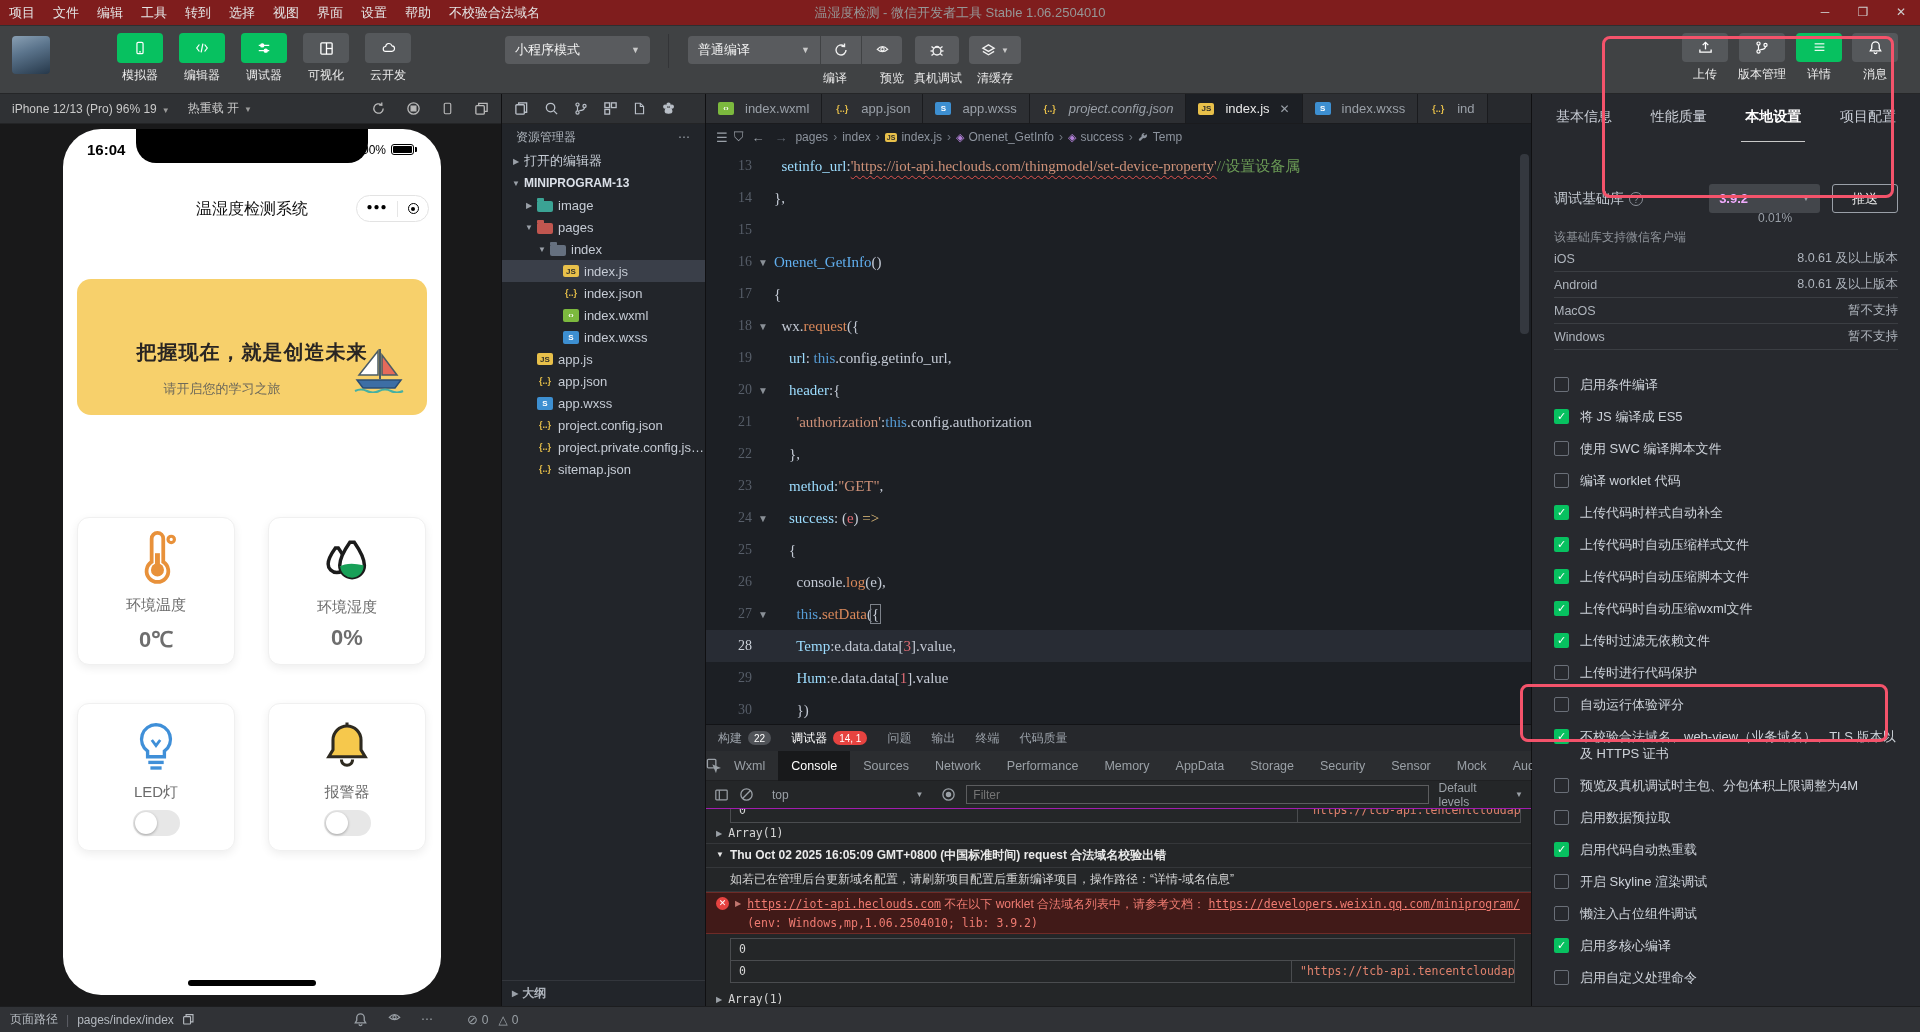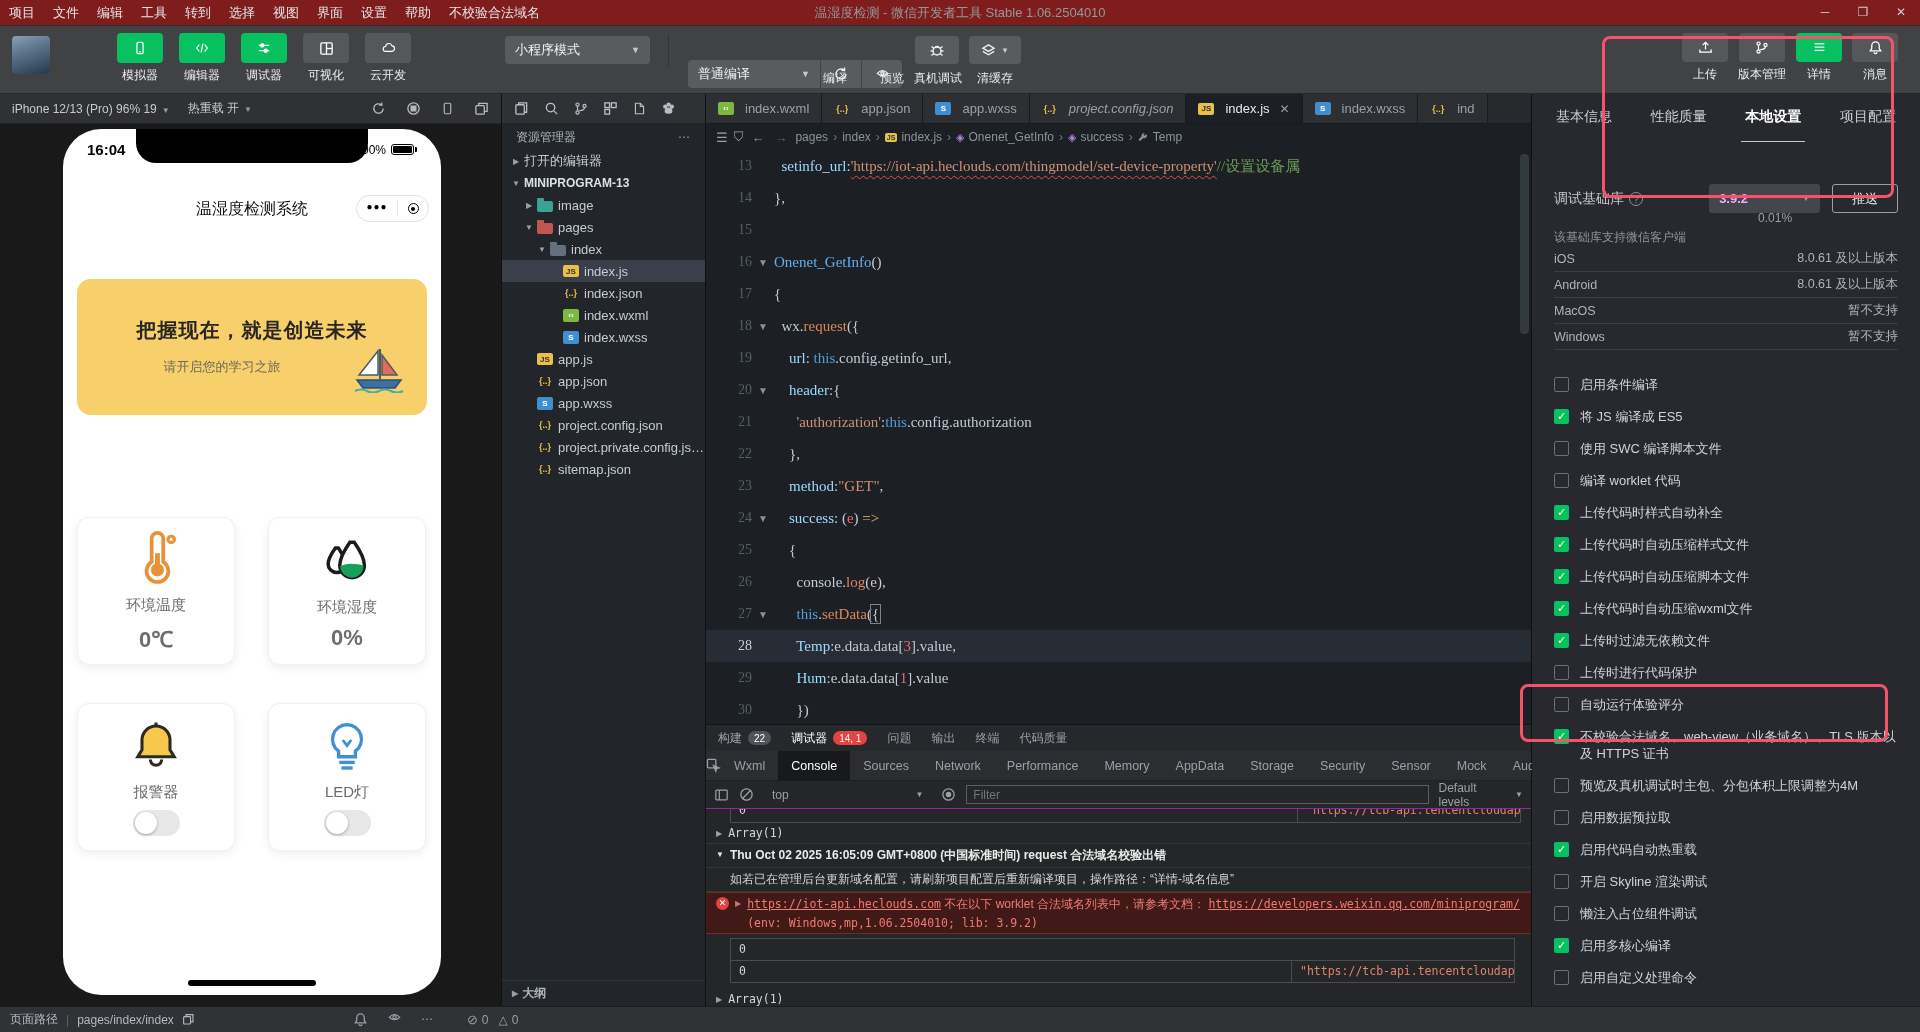--- a/index.html
+++ b/index.html
@@ -25,21 +25,21 @@
   .mode-btn { width:56px; display:flex; flex-direction:column; align-items:center; gap:4px; }
   .mode-btn .btn-ic { width:46px; height:30px; border-radius:4px; background:#55585b; display:flex;
     align-items:center; justify-content:center; color:#fff; }
   .mode-btn.on .btn-ic { background:#07c160; }
   .mode-btn .btn-lb { font-size:12px; color:#ececec; }
   .tb-select { position:absolute; top:10px; height:28px; background:#595b5e; border-radius:4px; color:#f2f2f2;
     font-size:13px; display:flex; align-items:center; padding:0 10px; justify-content:space-between; }
   .tb-select .car { color:#c9c9c9; font-size:9px; margin-left:10px; }
   .tb-sep { position:absolute; left:668px; top:8px; width:1px; height:34px; background:#333437; }
   .compile-group { position:absolute; left:688px; top:10px; display:flex; gap:1px; }
-  .compile-group .seg { background:#595b5e; height:28px; display:flex; align-items:center; color:#f0f0f0;margin-top:24px; }
+  .compile-group .seg { background:#595b5e; height:28px; display:flex; align-items:center; color:#f0f0f0; }
   .compile-group .seg.sel { width:132px; padding:0 10px; justify-content:space-between; border-radius:4px 0 0 4px; font-size:13px;}
   .compile-group .seg.ic { width:40px; justify-content:center; }
   .compile-group .seg:last-child { border-radius:0 4px 4px 0; }
   .lone-btn { position:absolute; top:10px; height:28px; background:#595b5e; border-radius:4px; display:flex;
     align-items:center; justify-content:center; color:#f0f0f0; }
   .tb-sub { position:absolute; top:44px; font-size:12px; color:#e8e8e8; text-align:center; }
   .right-actions { position:absolute; right:22px; top:7px; display:flex; gap:10px; }
   .ra { display:flex; flex-direction:column; align-items:center; gap:4px; }
   .ra .btn-ic { width:46px; height:29px; border-radius:4px; background:#55585b; color:#fff; display:flex;
     align-items:center; justify-content:center; }
@@ -70,21 +70,21 @@
   .p-nav { position:absolute; top:62px; left:0; right:0; height:36px; display:flex; align-items:center; justify-content:center; }
   .p-title { font-size:16px; color:#111; }
   .capsule { position:absolute; right:12px; top:66px; width:73px; height:27px; border:1px solid #e3e3e3; border-radius:14px;
     background:#fff; display:flex; align-items:center; justify-content:space-evenly; }
   .capsule .dots { font-size:10px; letter-spacing:1px; color:#000; line-height:1; padding-bottom:4px; }
   .capsule .div { width:1px; height:16px; background:#e6e6e6; }
   .capsule .target { width:11px; height:11px; border:1.6px solid #000; border-radius:50%; position:relative; }
   .capsule .target::after { content:""; position:absolute; left:50%; top:50%; width:4px; height:4px; background:#000;
     border-radius:50%; transform:translate(-50%,-50%); }
   .banner { position:absolute; left:14px; right:14px; top:150px; height:136px; background:#f7d06b; border-radius:14px; }
-  .banner .bt { text-align:center; margin-top:38px; font-size:20px; font-weight:bold; color:#292523; letter-spacing:1px; }
+  .banner .bt { text-align:center; margin-top:60px; font-size:20px; font-weight:bold; color:#292523; letter-spacing:1px; }
   .banner .bs { text-align:center; margin-top:14px; margin-right:60px; font-size:13px; color:#6f6a5a; }
   .banner svg { position:absolute; right:22px; bottom:22px; }
   .cards { position:absolute; left:14px; top:388px; width:350px; display:grid; grid-template-columns:158px 158px;
     grid-auto-rows:148px; column-gap:33px; row-gap:38px; }
   .card { background:#fff; border:1px solid #f0f0f0; border-radius:12px; box-shadow:0 3px 10px rgba(0,0,0,.07);
     display:flex; flex-direction:column; align-items:center; justify-content:center; gap:8px; }
   .card .cl { font-size:15px; color:#6b6b6b; }
   .card .cv { font-size:22px; font-weight:bold; color:#6e6e6e; }
   .toggle { width:47px; height:26px; background:#e7e7e7; border-radius:13px; position:relative; }
   .toggle i { position:absolute; left:2px; top:2px; width:22px; height:22px; background:#fff; border-radius:50%;
@@ -489,41 +489,41 @@
                     <path d="M13 9 Q18 16 18 20 a6 6 0 1 1-12 0 Q6 16 11 9 Z" transform="translate(1,2)" stroke="#1b1b1b" stroke-width="2.4" fill="#fff"></path>
                     <path d="M27 5 Q34 15 34 21 a8.5 8.5 0 1 1-17 0 Q17 15 24 5 Z" transform="translate(-2,2)" stroke="#1b1b1b" stroke-width="2.4" fill="#fff"></path>
                     <path d="M14.6 24 q6-3.5 16.8-1 a8 8 0 0 1-16 1 Z" fill="#18a058"></path>
                   </svg>
                 </div>
                 <div class="cl">环境湿度</div>
                 <div class="cv">0%</div>
               </div>
               <div class="card">
                 <div>
-                  <svg width="56" height="56" viewBox="0 0 40 40">
-                    <path d="M20 5 a10 10 0 0 1 10 10 v7 l3 5 H7 l3-5 v-7 a10 10 0 0 1 10-10 Z" fill="#f6c84c" stroke="#2e2a20" stroke-width="2.2"></path>
-                    <path d="M16 29 a4 4 0 0 0 8 0" fill="none" stroke="#2e2a20" stroke-width="2.2"></path>
-                    <line x1="20" y1="2.5" x2="20" y2="5.5" stroke="#2e2a20" stroke-width="2.2"></line>
-                  </svg>
-                </div>
-                <div class="cl">报警器</div>
-                <div class="toggle">
-                  <i></i>
-                </div>
-              </div>
-              <div class="card">
-                <div>
                   <svg width="56" height="56" viewBox="0 0 40 40" fill="none" stroke="#3f8fd8" stroke-width="2.4">
                     <path d="M20 4 a10.5 10.5 0 0 1 6 19 v4 H14 v-4 a10.5 10.5 0 0 1 6-19 Z"></path>
                     <line x1="14.5" y1="31" x2="25.5" y2="31"></line>
                     <line x1="16" y1="35" x2="24" y2="35"></line>
                     <path d="M17 15 l3 4 l3-4" stroke-width="2"></path>
                   </svg>
                 </div>
                 <div class="cl">LED灯</div>
+                <div class="toggle">
+                  <i></i>
+                </div>
+              </div>
+              <div class="card">
+                <div>
+                  <svg width="56" height="56" viewBox="0 0 40 40">
+                    <path d="M20 5 a10 10 0 0 1 10 10 v7 l3 5 H7 l3-5 v-7 a10 10 0 0 1 10-10 Z" fill="#f6c84c" stroke="#2e2a20" stroke-width="2.2"></path>
+                    <path d="M16 29 a4 4 0 0 0 8 0" fill="none" stroke="#2e2a20" stroke-width="2.2"></path>
+                    <line x1="20" y1="2.5" x2="20" y2="5.5" stroke="#2e2a20" stroke-width="2.2"></line>
+                  </svg>
+                </div>
+                <div class="cl">报警器</div>
                 <div class="toggle">
                   <i></i>
                 </div>
               </div>
             </div>
           <div class="homebar"></div>
         </div>
       </div>
     </div>
 

